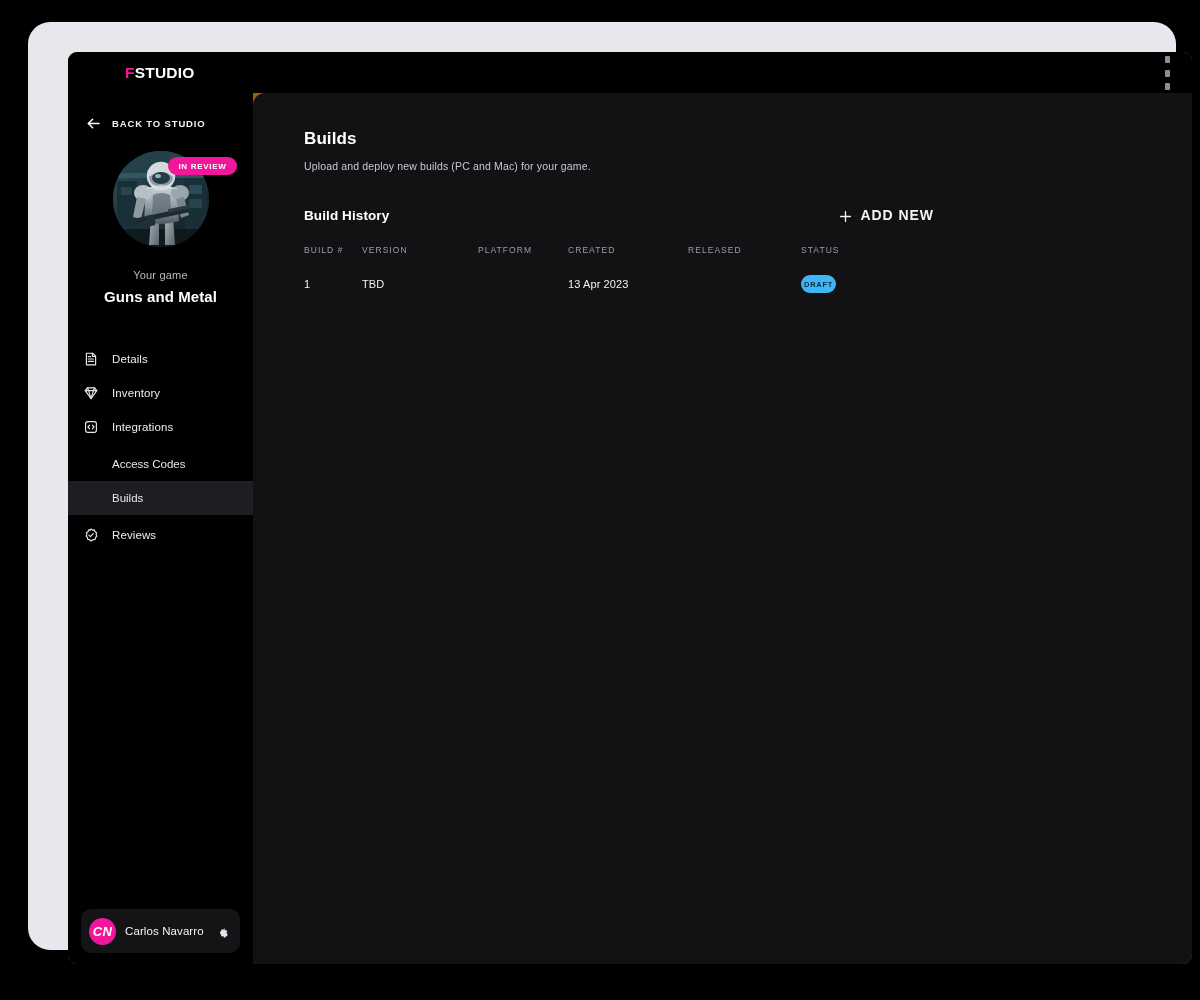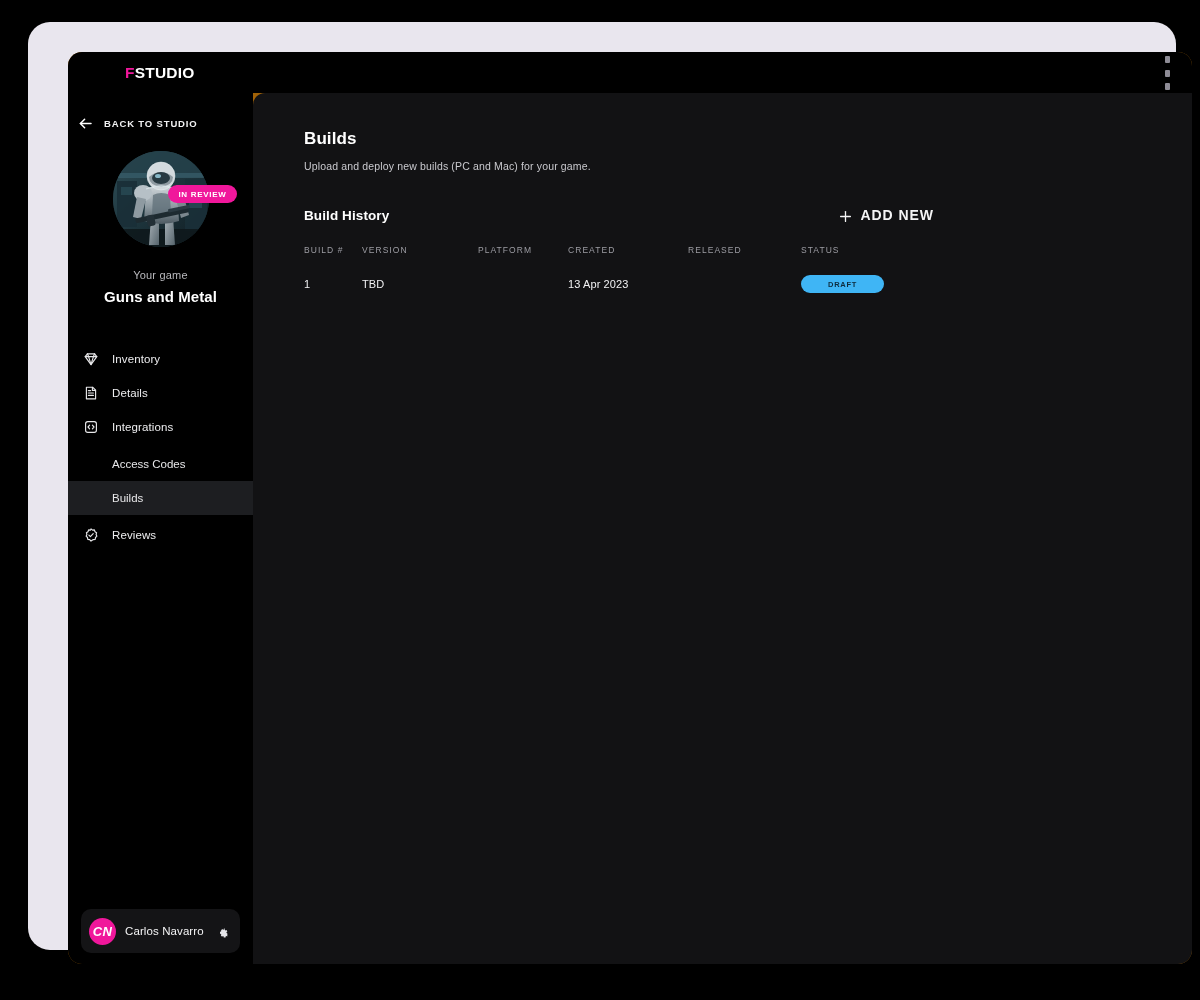--- a/index.html
+++ b/index.html
@@ -34,21 +34,21 @@
     background: radial-gradient(ellipse at 50% 50%, rgba(12,12,14,0.95) 0%, rgba(0,0,0,0) 72%);
     filter: blur(10px);
     z-index: 0;
   }
   #screen {
     position: absolute;
     left: 40px;
     top: 30px;
     width: 1124px;
     height: 912px;
-    border-radius: 14px;
+    border-radius: 9px;
     background: #a16207;
     overflow: hidden;
     display: flex;
     flex-direction: column;
   }
   #side-grip {
     position: absolute;
     right: 5px;
     top: 34px;
     width: 7px;
@@ -94,21 +94,21 @@
     flex: 0 0 185px;
     background: #000000;
     display: flex;
     flex-direction: column;
     position: relative;
   }
   .back-link {
     display: flex;
     align-items: center;
     gap: 10px;
-    padding: 22px 0 0 9px;
+    padding: 22px 0 0 17px;
     cursor: pointer;
   }
   .back-link .arrow { width: 17px; height: 17px; flex: 0 0 17px; }
   .back-label {
     font-size: 9.5px;
     font-weight: 700;
     letter-spacing: 0.85px;
     color: #f2f2f3;
     text-transform: uppercase;
   }
@@ -134,21 +134,20 @@
     right: -28px;
     top: 6px;
     background: #f0179b;
     color: #ffffff;
     font-size: 8px;
     font-weight: 700;
     letter-spacing: 0.7px;
     padding: 5px 10px 4px;
     border-radius: 10px;
     white-space: nowrap;
-    margin-top: 28px;
   }
   .your-game {
     margin-top: 22px;
     font-size: 11px;
     color: #b9b9bd;
     letter-spacing: 0.2px;
   }
   .game-title {
     margin-top: 7px;
     font-size: 15px;
@@ -299,21 +298,21 @@
   col.c-released { width: 113px; }
   col.c-status { width: 133px; }
 
   .status-pill {
     display: inline-block;
     background: #3fb5f5;
     color: #0e2b3c;
     font-size: 7.5px;
     font-weight: 700;
     letter-spacing: 0.75px;
-    padding: 5px 27px 4px;
+    padding: 5px 3px 4px;
     border-radius: 9px;
   }
 </style>
 </head>
 <body>
 
 <div id="frame-shadow-blob"></div>
 
 <div id="device-frame">
 
@@ -404,40 +403,40 @@
           </div>
           <div class="your-game">Your game</div>
           <div class="game-title">Guns and Metal</div>
         </div>
 
         <div class="nav">
 
           <div class="nav-item">
             <span class="nav-ico">
               <svg viewBox="0 0 16 16" width="16" height="16" fill="none" stroke="#e8e8ea" stroke-width="1.15" stroke-linecap="round" stroke-linejoin="round">
-                <path d="M2.2 5.6h11.6L8 13.6z"></path>
-                  <path d="M2.2 5.6L4.4 2.8h7.2l2.2 2.8"></path>
-                <path d="M5.6 5.6L8 13.6l2.4-8"></path>
-                  <path d="M4.4 2.8l1.2 2.8M11.6 2.8l-1.2 2.8"></path>
-              </svg>
-            </span>
-            <span class="nav-label">Inventory</span>
-          </div>
-
-          <div class="nav-item">
-            <span class="nav-ico">
-              <svg viewBox="0 0 16 16" width="16" height="16" fill="none" stroke="#e8e8ea" stroke-width="1.15" stroke-linecap="round" stroke-linejoin="round">
                 <path d="M3.4 2.2h6.2l3 3v8.6H3.4z"></path>
                   <path d="M9.4 2.2v3.2h3.1"></path>
                 <path d="M5.4 8h5"></path>
                   <path d="M5.4 10.4h5"></path>
                   <path d="M5.4 5.6h2.2"></path>
               </svg>
             </span>
             <span class="nav-label">Details</span>
+          </div>
+
+          <div class="nav-item">
+            <span class="nav-ico">
+              <svg viewBox="0 0 16 16" width="16" height="16" fill="none" stroke="#e8e8ea" stroke-width="1.15" stroke-linecap="round" stroke-linejoin="round">
+                <path d="M2.2 5.6h11.6L8 13.6z"></path>
+                  <path d="M2.2 5.6L4.4 2.8h7.2l2.2 2.8"></path>
+                <path d="M5.6 5.6L8 13.6l2.4-8"></path>
+                  <path d="M4.4 2.8l1.2 2.8M11.6 2.8l-1.2 2.8"></path>
+              </svg>
+            </span>
+            <span class="nav-label">Inventory</span>
           </div>
 
           <div class="nav-item">
             <span class="nav-ico">
               <svg viewBox="0 0 16 16" width="16" height="16" fill="none" stroke="#e8e8ea" stroke-width="1.15" stroke-linecap="round" stroke-linejoin="round">
                 <rect x="2.6" y="2.6" width="10.8" height="10.8" rx="2.2"></rect>
                 <path d="M6.6 6.2L5 8l1.6 1.8"></path>
                   <path d="M9.4 6.2L11 8l-1.6 1.8"></path>
               </svg>
             </span>

